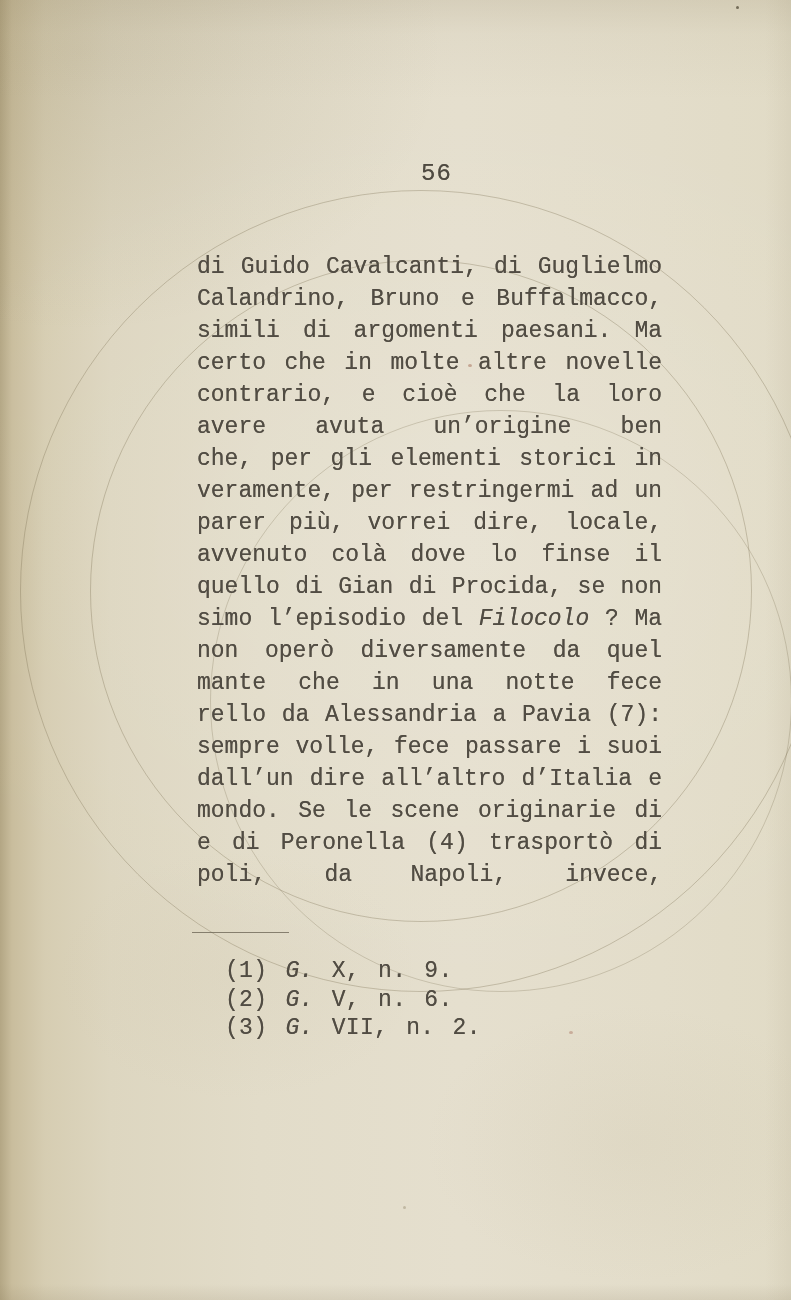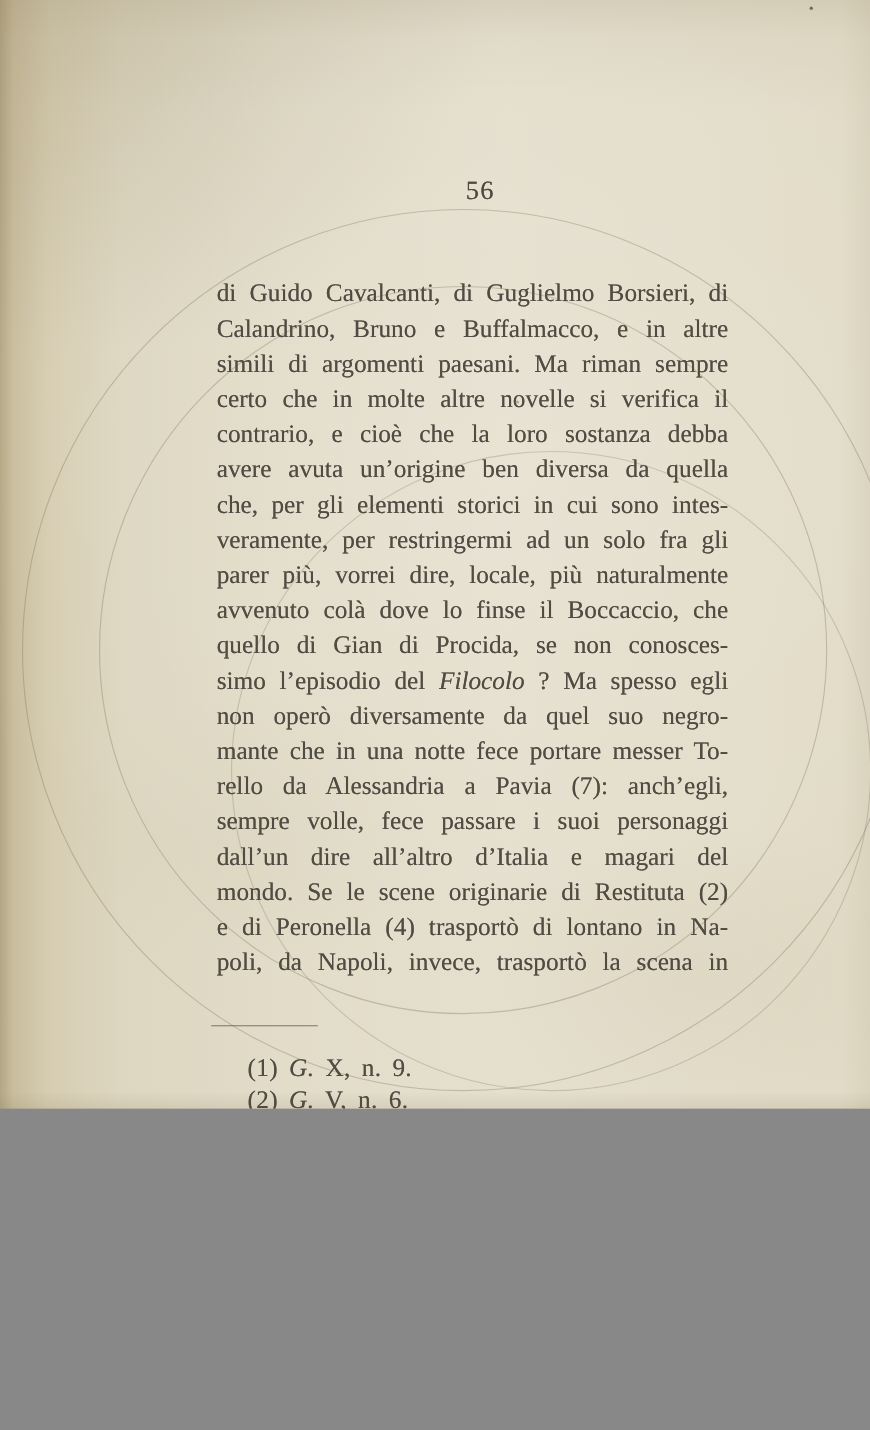--- a/index.html
+++ b/index.html
@@ -3,26 +3,26 @@
 <meta charset="utf-8">
 <style>
   html, body {
     margin: 0;
     padding: 0;
     background: #888;
   }
   .page {
     position: relative;
     width: 791px;
-    height: 1008px;
+    height: 1300px;
     overflow: hidden;
     background:
       radial-gradient(900px 700px at 58% 42%, rgba(255,255,255,0.12), rgba(255,255,255,0) 65%),
       linear-gradient(90deg, #b3a684 0px, #c9bd9d 12px, #d6cdb2 45px, #ddd6c0 110px, #e2dcc9 260px, #e5dfce 460px, #e3ddca 660px, #e1dbc6 791px);
-    font-family: Liberation Serif, serif;
+    font-family: Liberation Mono, monospace;
   }
   .vignette {
     position: absolute;
     inset: 0;
     pointer-events: none;
     background:
       linear-gradient(180deg, rgba(140,125,90,0.16) 0px, rgba(140,125,90,0.05) 34px, rgba(0,0,0,0) 100px),
       linear-gradient(0deg, rgba(120,105,75,0.12) 0px, rgba(0,0,0,0) 16px),
       linear-gradient(270deg, rgba(130,115,85,0.08) 0px, rgba(0,0,0,0) 26px),
       radial-gradient(520px 400px at 10% 4%, rgba(120,105,70,0.13), rgba(0,0,0,0) 70%),

